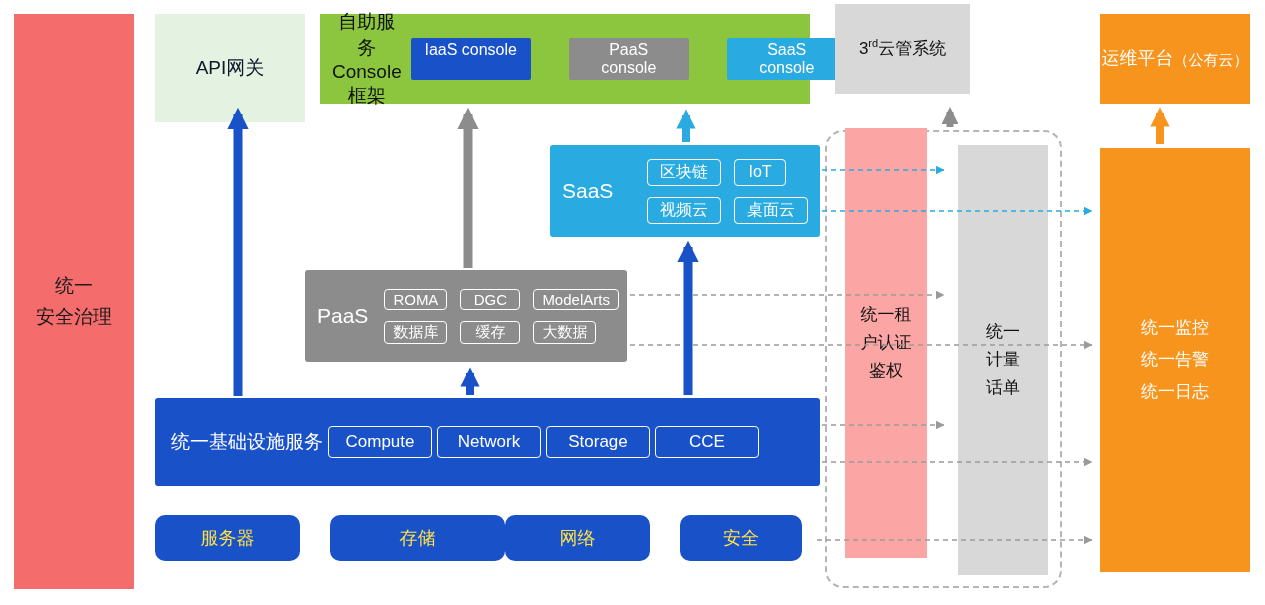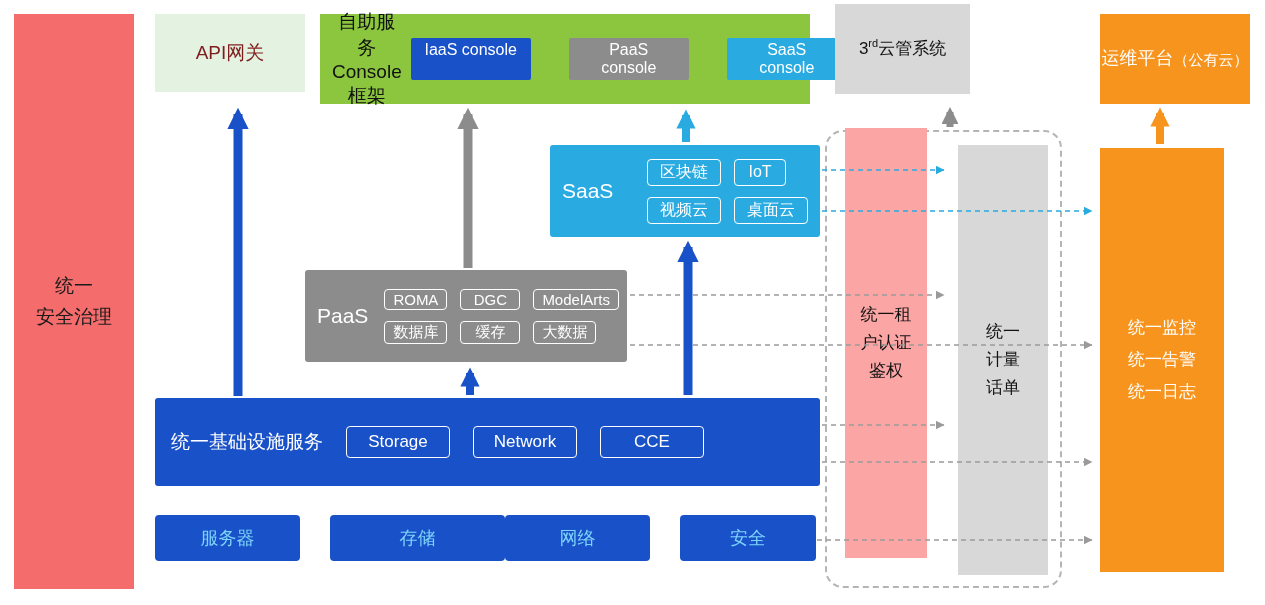--- a/index.html
+++ b/index.html
@@ -4,21 +4,21 @@
 <style>
   *{box-sizing:border-box;margin:0;padding:0}
   html,body{background:#fff}
   body{font-family:"Liberation Sans","DejaVu Sans",sans-serif}
   .canvas{position:relative;width:1265px;height:605px;background:#fff;overflow:hidden}
   .box{position:absolute;display:flex;align-items:center;justify-content:center;text-align:center}
   .pre{white-space:pre-line}
 
   .red-bar{left:14px;top:14px;width:120px;height:575px;background:#F56C6C;color:#1a1a1a;font-size:19px;line-height:1.6}
 
-  .api-gw{left:155px;top:14px;width:150px;height:78px;background:#E4F2E2;color:#7f1d1d;font-size:19px}
+  .api-gw{left:155px;top:14px;width:150px;height:108px;background:#E4F2E2;color:#0f172a;font-size:19px}
 
   .console-frame{left:320px;top:14px;width:490px;height:90px;background:#8CC63E;flex-direction:row;justify-content:flex-start;padding:9px 12px 10px;gap:9px}
   .cf-title{color:#111;font-size:19px;font-weight:500}
   .cf-row{display:flex;width:100%;justify-content:center;gap:38px}
   .cf-chip{color:#fff;font-size:16px;padding:3px 13px;border-radius:2px;min-width:120px;text-align:center}
   .cf-chip.iaas{background:#1951C8}
   .cf-chip.paasc{background:#8C8C8C}
   .cf-chip.saasc{background:#29ABE2}
 
   .gray-box{background:#D8D8D8;color:#111;font-size:17px;line-height:1.45}
@@ -32,35 +32,35 @@
 
   .saas{left:550px;top:145px;width:270px;height:92px;background:#29ABE2;border-radius:3px;justify-content:flex-start;padding:0 12px;gap:14px}
   .layer-label{color:#fff;font-size:21px}
   .chip-col{display:flex;flex-direction:column;gap:11px;margin-left:auto}
   .chip-row{display:flex;gap:13px}
   .chip{border:1.5px solid #fff;border-radius:4px;color:#fff;font-size:16px;padding:2px 12px;min-width:52px;text-align:center;display:inline-flex;align-items:center;justify-content:center}
 
   .paas{left:305px;top:270px;width:322px;height:92px;background:#8C8C8C;border-radius:3px;justify-content:flex-start;padding:0 12px;gap:16px}
   .paas .chip{font-size:15px;padding:1px 8px;min-width:60px}
 
-  .infra{left:155px;top:398px;width:665px;height:88px;background:#1951C8;border-radius:3px;justify-content:flex-start;padding:0 16px;gap:23px;color:#fff}
+  .infra{left:155px;top:398px;width:665px;height:88px;background:#1951C8;border-radius:3px;justify-content:flex-start;padding:0 16px;gap:5px;color:#fff}
   .infra-label{font-size:19px;white-space:nowrap;color:#fff}
   .chip.big{font-size:17px;padding:5px 10px;min-width:104px}
 
-  .hw{background:#1951C8;color:#7dd3fc;font-size:18px;border-radius:4px}
+  .hw{background:#1951C8;color:#fde047;font-size:18px;border-radius:10px}
   .hw1{left:155px;top:515px;width:145px;height:46px}
   .hw2{left:330px;top:515px;width:175px;height:46px}
   .hw3{left:505px;top:515px;width:145px;height:46px}
-  .hw4{left:680px;top:515px;width:136px;height:46px}
+  .hw4{left:680px;top:515px;width:122px;height:46px}
 
   .dashed-box{left:825px;top:130px;width:237px;height:458px;border:2px dashed #B5B5B5;border-radius:18px;background:transparent}
   .vbar{font-size:17px;line-height:1.65}
   .auth{left:845px;top:128px;width:82px;height:430px;background:#fca5a5;color:#111}
   .billing{left:958px;top:145px;width:90px;height:430px;background:#D8D8D8;color:#111}
-  .monitor{left:1100px;top:148px;width:124px;height:424px;background:#F7941E;color:#fff;line-height:1.9;font-size:17px}
+  .monitor{left:1100px;top:148px;width:150px;height:424px;background:#F7941E;color:#fff;line-height:1.9;font-size:17px}
 
   .overlay{position:absolute;left:0;top:0;z-index:6;pointer-events:none}
   .dash{stroke-dasharray:5 4;stroke-width:1.6;fill:none}
   .dash.g{stroke:#9A9A9A}
   .dash.c{stroke:#29ABE2}
 </style>
 </head>
 <body>
 
 <div class="canvas">
@@ -114,22 +114,23 @@
       <div class="chip-row">
         <span class="chip">数据库</span>
         <span class="chip">缓存</span>
         <span class="chip">大数据</span>
       </div>
     </div>
   </div>
 
   <div class="box infra">
     <span class="infra-label">统一基础设施服务</span>
+    <span class="chip big">Compute</span>
+    <span class="chip big">Network</span>
     <span class="chip big">Storage</span>
-    <span class="chip big">Network</span>
     <span class="chip big">CCE</span>
   </div>
 
   <div class="box hw hw1">服务器</div>
   <div class="box hw hw2">存储</div>
   <div class="box hw hw3">网络</div>
   <div class="box hw hw4">安全</div>
 
   <div class="box dashed-box"></div>
   <div class="box vbar auth pre">统一租

